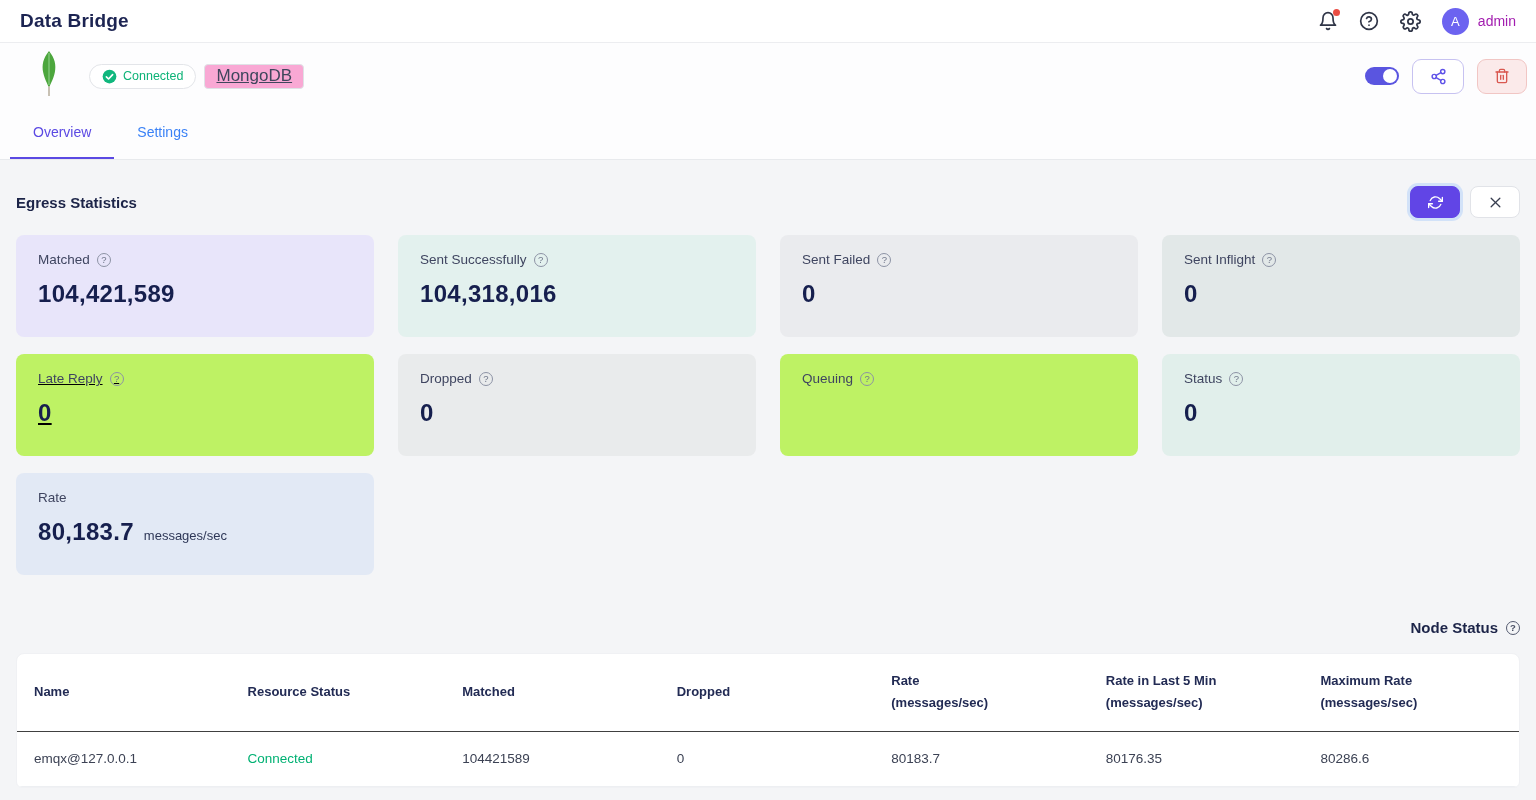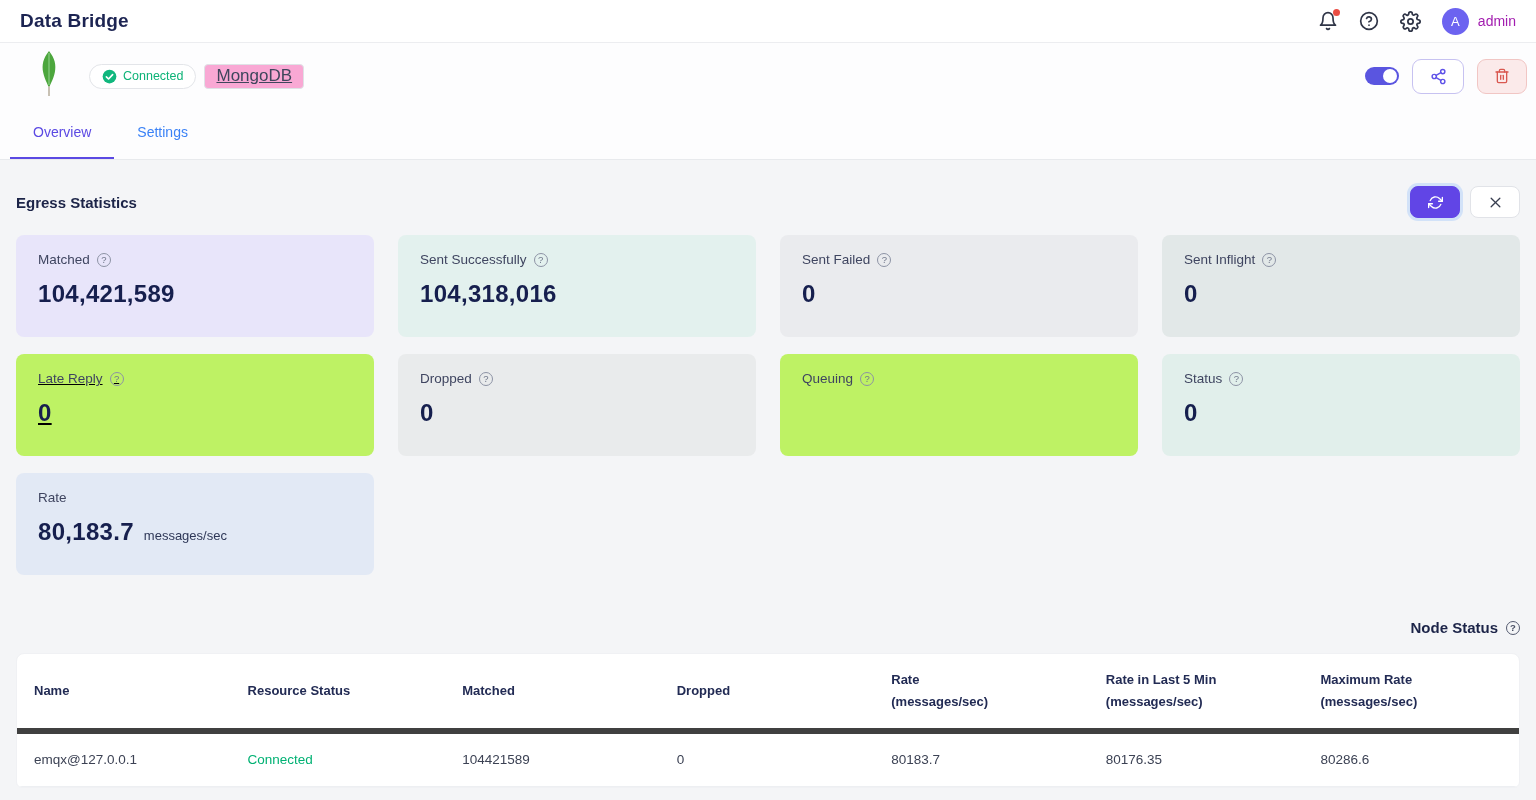--- a/index.html
+++ b/index.html
@@ -86,21 +86,21 @@
   }
   .stat-value-row { margin-top:13px; display:flex; align-items:baseline; gap:10px; }
   .stat-value { font-size:24px; font-weight:bold; color:#161f4e; letter-spacing:.3px; }
   .stat-suffix { font-size:13px; color:#2e3757; }
 
   .node-head { margin-top:44px; justify-content:flex-end; }
   .node-head .help-badge { border-color:#545b70; color:#454c61; }
 
   .table-card { margin-top:17px; background:#fff; border-radius:8px 8px 6px 6px; border:1px solid #f0f1f4; overflow:hidden; }
   table { width:100%; border-collapse:collapse; table-layout:fixed; }
-  thead tr { border-bottom:6px solid #404040; }
+  thead tr { border-bottom:1px solid #404040; }
   th { text-align:left; font-size:13px; font-weight:bold; color:#222b54; padding:0 16px; height:77px; vertical-align:middle; line-height:22px; }
   th:first-child, td:first-child { padding-left:17px; }
   td { font-size:13.5px; color:#3c4254; padding:0 16px; height:55px; border-bottom:1px solid #edeff2; }
   .cell-status { color:#00b173; }
 </style>
 </head>
 <body>
 
 <header class="top-header">
   <div class="app-title">Data Bridge</div>

